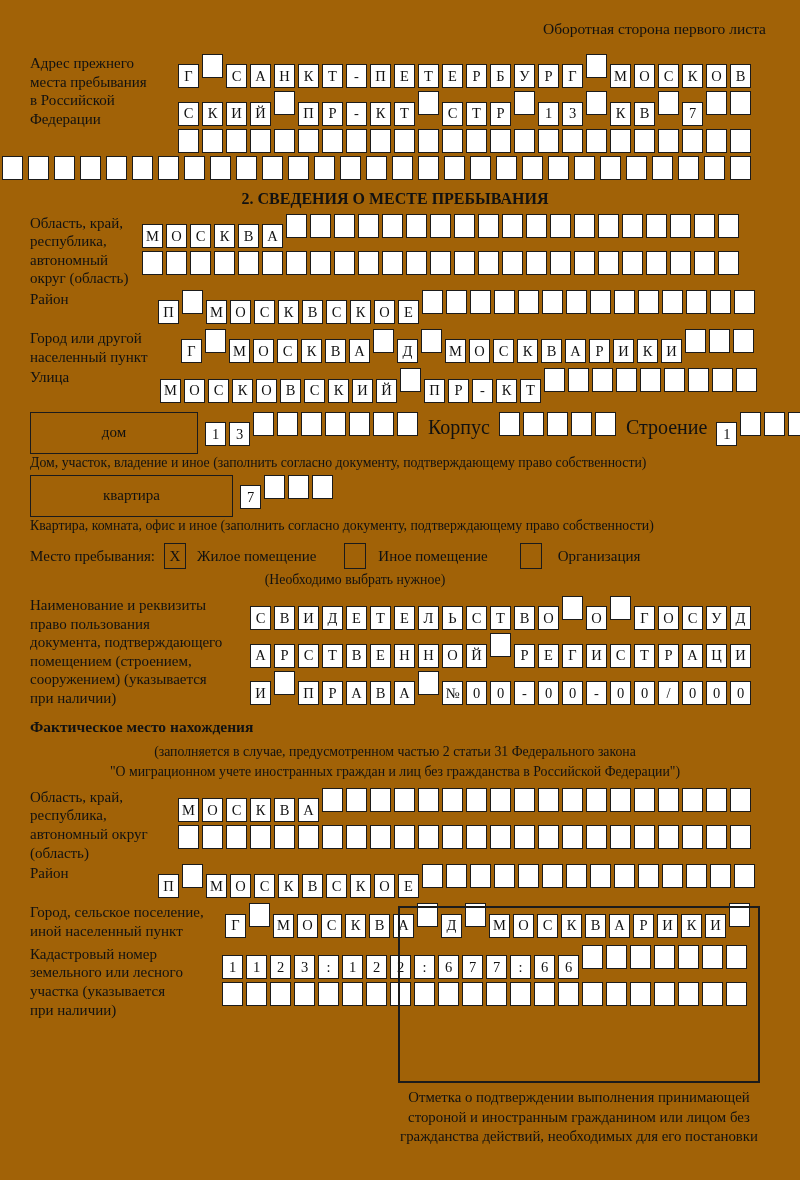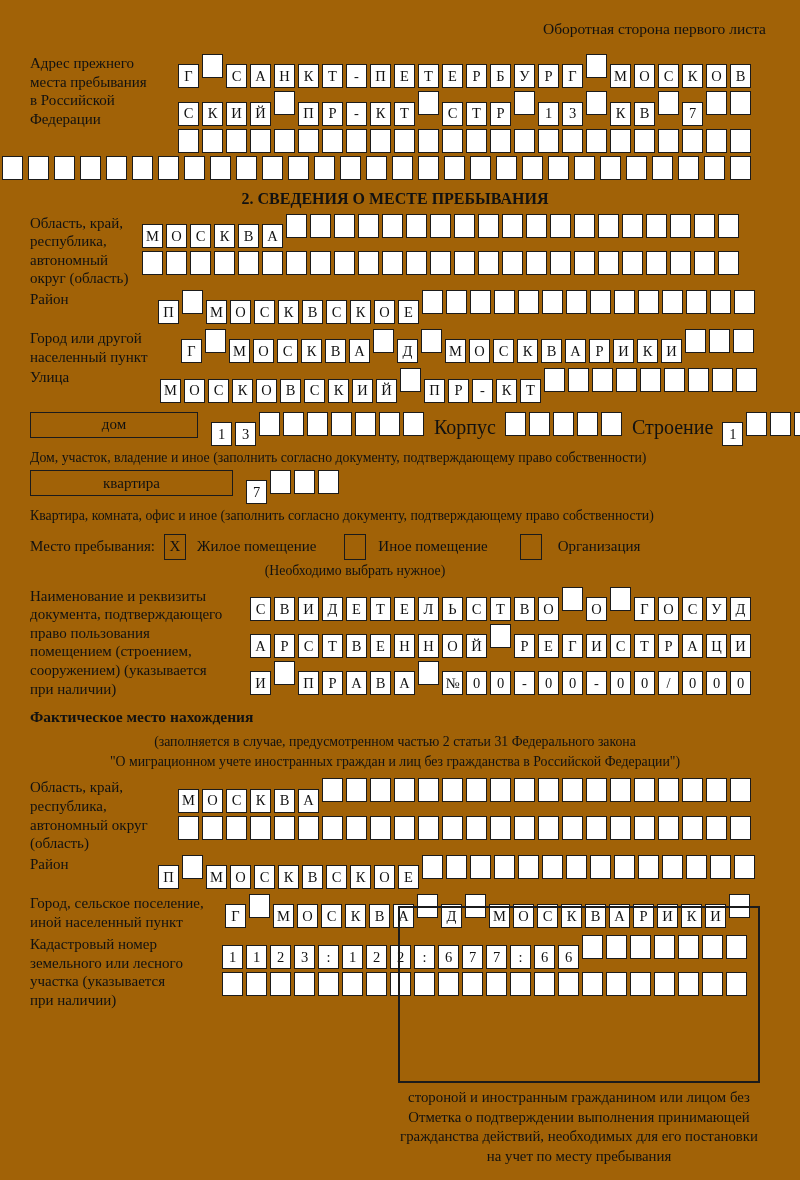--- a/index.html
+++ b/index.html
@@ -13,22 +13,22 @@
   .cell{display:inline-flex;align-items:center;justify-content:center;
         width:21px;height:24px;border:1.6px solid #1b1b1b;box-sizing:border-box;
         margin-right:3px;margin-bottom:3px;font-size:14.5px;line-height:1;background:#fff;}
   .cells.wide .cell{margin-right:5px;}
   .overflow{margin-left:-28px;}
   .note{font-size:13.8px;line-height:1.25;}
   .center{text-align:center;}
   .sec-title{font-weight:bold;font-size:16px;text-align:center;margin:7px 40px 6px 0;}
   .w148{width:148px;} .w112{width:112px;} .w128{width:128px;} .w151{width:151px;}
   .w130{width:130px;} .w220{width:220px;} .w195{width:195px;} .w192{width:192px;}
-  .wbox{height:26px;border:1.6px solid #1b1b1b;box-sizing:border-box;display:flex;
-        align-items:center;justify-content:center;font-size:15px;margin-right:13px;flex-shrink:0;}
+  .wbox{height:42px;border:1.6px solid #1b1b1b;box-sizing:border-box;display:flex;
+        align-items:center;justify-content:center;font-size:15px;margin-right:7px;flex-shrink:0;}
   .dombox{width:168px;} .kvbox{width:203px;}
   .inline-lbl{font-size:20px;line-height:1;margin:5px 9px 0 7px;flex-shrink:0;}
   .mesto-row{display:flex;align-items:center;font-size:15px;margin-top:9px;}
   .chk{display:inline-flex;align-items:center;justify-content:center;width:22px;height:26px;
        border:1.6px solid #1b1b1b;box-sizing:border-box;font-size:15px;flex-shrink:0;}
   .chk1{margin:0 11px 0 9px;} .chk2{margin:0 12px 0 28px;} .chk3{margin:0 16px 0 32px;}
   .mesto-note{width:650px;text-align:center;font-size:13.8px;margin-top:3px;}
   .mt2{margin-top:2px;} .mt4{margin-top:4px;} .mt6{margin-top:6px;} .mt8{margin-top:8px;}
   .fact-title{font-weight:bold;font-size:15.5px;margin:10px 40px 6px 0;}
   .fact-note{font-size:13.8px;text-align:center;margin-right:40px;line-height:1.45;}
@@ -116,22 +116,22 @@
       <span class="chk chk2"></span>
       <span>Иное помещение</span>
       <span class="chk chk3"></span>
       <span>Организация</span>
     </div>
     <div class="mesto-note">(Необходимо выбрать нужное)</div>
 
     <div class="row mt8">
       <div class="lbl w220">
           <div>Наименование и реквизиты</div>
+          <div>право пользования</div>
           <div>документа, подтверждающего</div>
-          <div>право пользования</div>
           <div>помещением (строением,</div>
           <div>сооружением) (указывается</div>
           <div>при наличии)</div>
         </div>
       <div>
         <div class="cells"><span class="cell">С</span><span class="cell">В</span><span class="cell">И</span><span class="cell">Д</span><span class="cell">Е</span><span class="cell">Т</span><span class="cell">Е</span><span class="cell">Л</span><span class="cell">Ь</span><span class="cell">С</span><span class="cell">Т</span><span class="cell">В</span><span class="cell">О</span><span class="cell"></span><span class="cell">О</span><span class="cell"></span><span class="cell">Г</span><span class="cell">О</span><span class="cell">С</span><span class="cell">У</span><span class="cell">Д</span></div>
         <div class="cells"><span class="cell">А</span><span class="cell">Р</span><span class="cell">С</span><span class="cell">Т</span><span class="cell">В</span><span class="cell">Е</span><span class="cell">Н</span><span class="cell">Н</span><span class="cell">О</span><span class="cell">Й</span><span class="cell"></span><span class="cell">Р</span><span class="cell">Е</span><span class="cell">Г</span><span class="cell">И</span><span class="cell">С</span><span class="cell">Т</span><span class="cell">Р</span><span class="cell">А</span><span class="cell">Ц</span><span class="cell">И</span></div>
         <div class="cells"><span class="cell">И</span><span class="cell"></span><span class="cell">П</span><span class="cell">Р</span><span class="cell">А</span><span class="cell">В</span><span class="cell">А</span><span class="cell"></span><span class="cell">№</span><span class="cell">0</span><span class="cell">0</span><span class="cell">-</span><span class="cell">0</span><span class="cell">0</span><span class="cell">-</span><span class="cell">0</span><span class="cell">0</span><span class="cell">/</span><span class="cell">0</span><span class="cell">0</span><span class="cell">0</span></div>
       </div>
     </div>
@@ -179,20 +179,19 @@
         <div class="cells"><span class="cell">1</span><span class="cell">1</span><span class="cell">2</span><span class="cell">3</span><span class="cell">:</span><span class="cell">1</span><span class="cell">2</span><span class="cell">2</span><span class="cell">:</span><span class="cell">6</span><span class="cell">7</span><span class="cell">7</span><span class="cell">:</span><span class="cell">6</span><span class="cell">6</span><span class="cell"></span><span class="cell"></span><span class="cell"></span><span class="cell"></span><span class="cell"></span><span class="cell"></span><span class="cell"></span></div>
         <div class="cells"><span class="cell"></span><span class="cell"></span><span class="cell"></span><span class="cell"></span><span class="cell"></span><span class="cell"></span><span class="cell"></span><span class="cell"></span><span class="cell"></span><span class="cell"></span><span class="cell"></span><span class="cell"></span><span class="cell"></span><span class="cell"></span><span class="cell"></span><span class="cell"></span><span class="cell"></span><span class="cell"></span><span class="cell"></span><span class="cell"></span><span class="cell"></span><span class="cell"></span></div>
       </div>
     </div>
 
   </div>
 
   <div class="stamp-wrap">
     <div class="stamp-box"></div>
     <div class="stamp-note">
+        <div>Отметка о подтверждении выполнения принимающей</div>
         <div>стороной и иностранным гражданином или лицом без</div>
-        <div>Отметка о подтверждении выполнения принимающей</div>
         <div>гражданства действий, необходимых для его постановки</div>
-        <div>на учет по месту пребывания</div>
       </div>
   </div>
 
 </div>
 
 </body></html>

